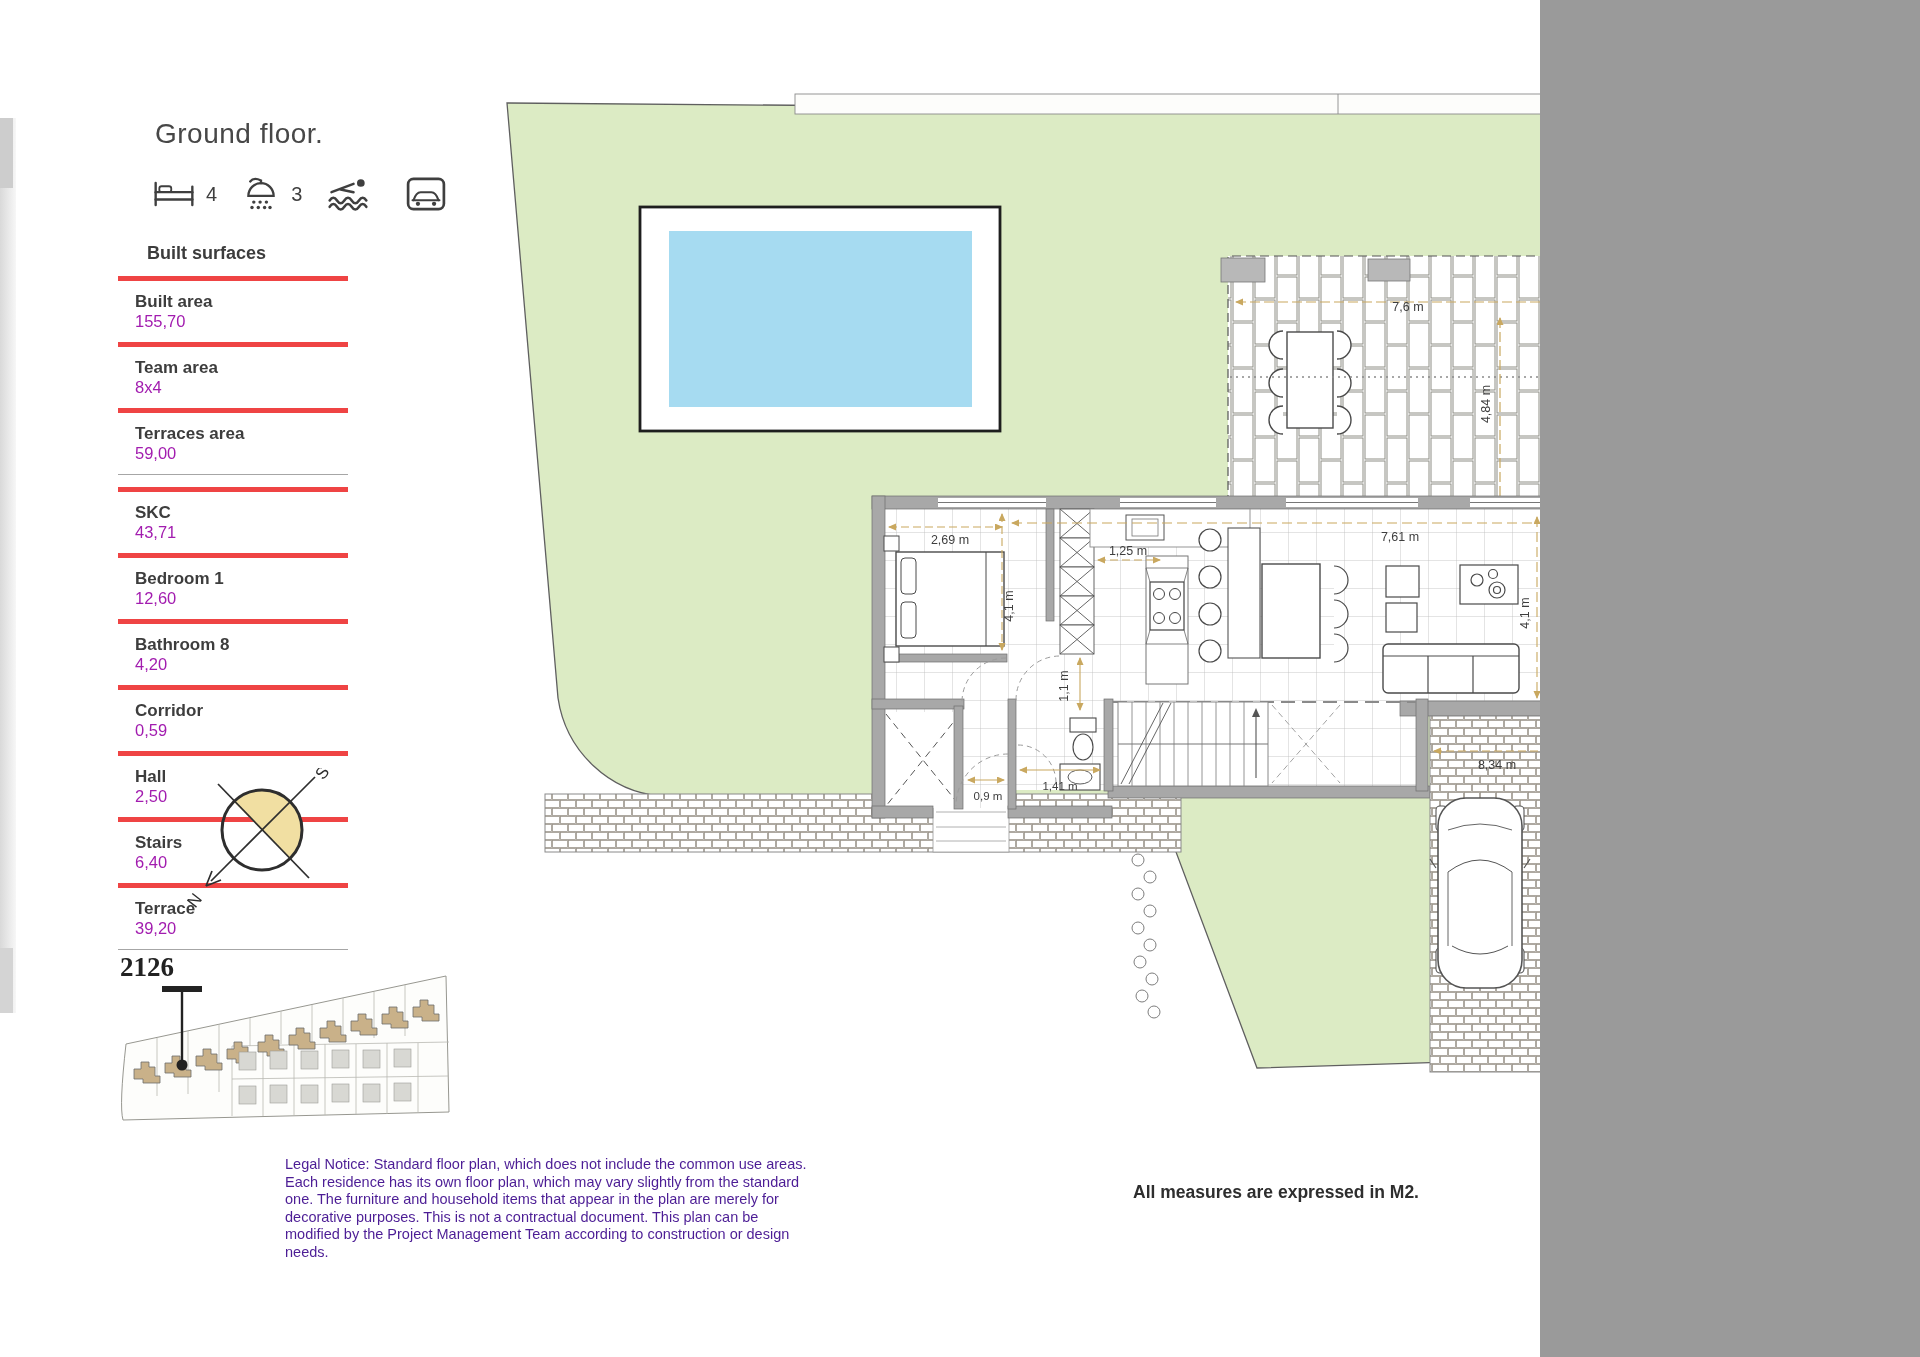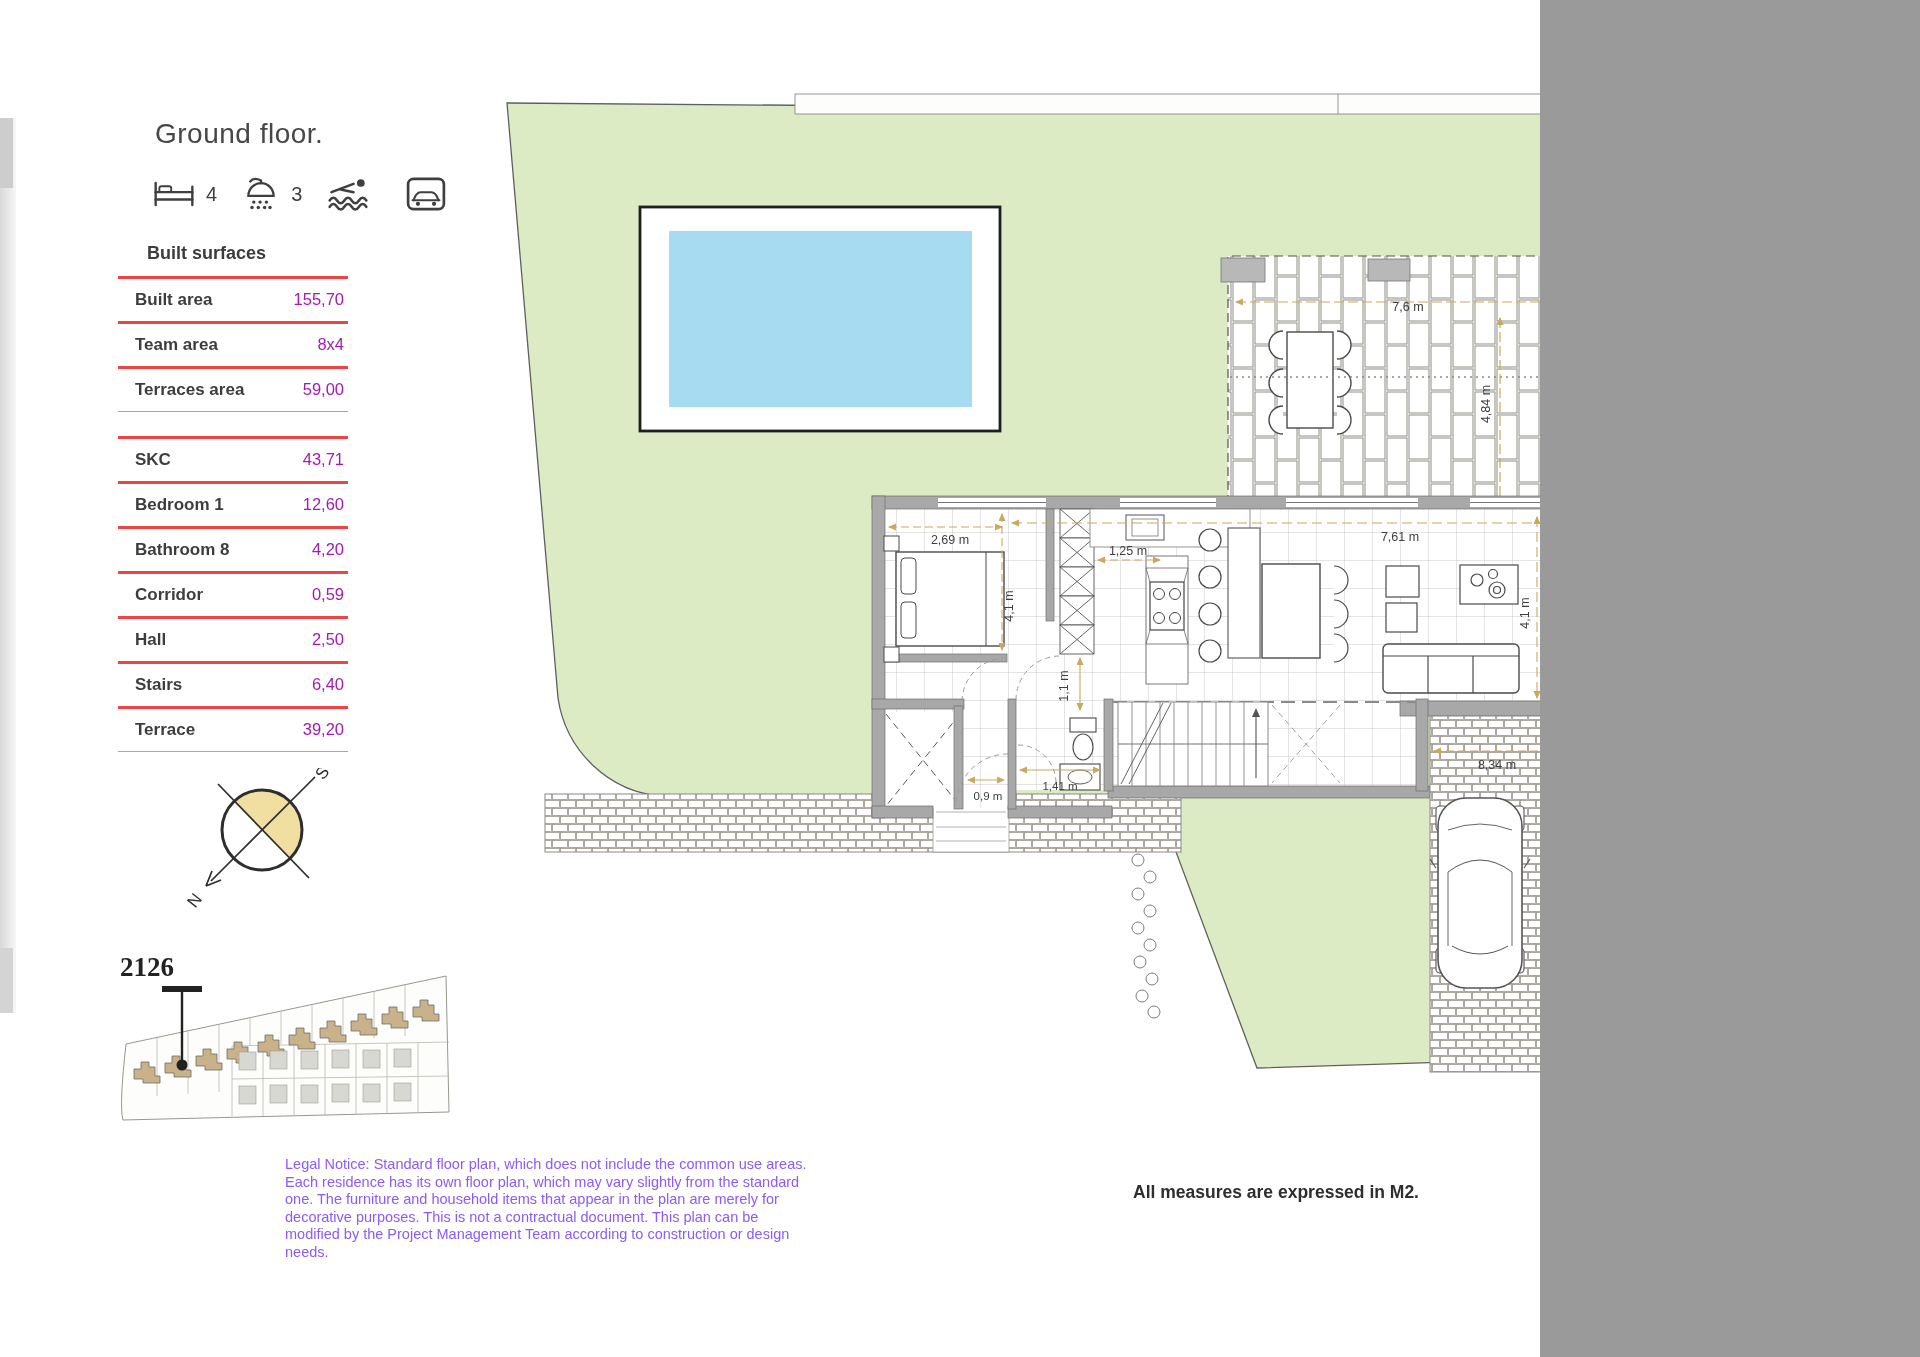--- a/index.html
+++ b/index.html
@@ -14,38 +14,38 @@
                 color:#474747; letter-spacing:0.5px; }
 
   .features { position:absolute; left:152px; top:176px; display:flex; align-items:center; gap:10px; }
   .features .cnt { font-size:20px; color:#3f3f3f; margin-right:14px; }
   .features svg { display:block; }
 
   .surfaces-head { position:absolute; left:135px; top:243px; font-size:18px; font-weight:700; color:#3c3c3c;margin-left:12px; }
 
   .surfaces { position:absolute; left:118px; top:276px; width:230px; }
   .tbl { border-bottom:1px solid #a6a6a6; }
-  .tbl .row { display:flex; justify-content:space-between; border-top:3px solid #ef4444;
-              padding:11px 4px 11px 17px; }
+  .tbl .row { display:flex; justify-content:space-between; border-top:5px solid #ef4444;
+              padding:11px 4px 11px 17px;flex-direction:column; }
   .tbl .row .lab { font-size:17px; font-weight:600; color:#3d3d3d; }
   .tbl .row .val { font-size:16.5px; color:#a21caf; }
-  .tbl + .tbl { margin-top:24px;text-align:right; }
+  .tbl + .tbl { margin-top:12px; }
 
   .compass { position:absolute; left:165px; top:768px; }
   .siteplan { position:absolute; left:112px; top:946px; }
   .plan { position:absolute; left:495px; top:85px; }
 
   svg text { font-family:"Liberation Sans", sans-serif; }
   .dim { font-size:12.5px; fill:#3e3e3e; }
   .dim-s { font-size:11.5px; fill:#3e3e3e; }
   .unitnum { font-family:"Liberation Serif", serif; font-size:27px; font-weight:700; fill:#222; }
   .cletter { font-size:17px; fill:#2e2e2e; }
 
   .legal { position:absolute; left:285px; top:1156px; width:524px; font-size:14.5px;
-           line-height:17.5px; color:#8b5cf6; }
+           line-height:17.5px; color:#4c1d95; }
   .measures { position:absolute; left:1133px; top:1182px; font-size:17.5px; font-weight:700; color:#2e2e2e; }
 </style>
 </head>
 <body>
 
 <div class="canvas">
   <div class="scan-edge"></div>
   <div class="scan-blob-a"></div>
   <div class="scan-blob-b"></div>
 

